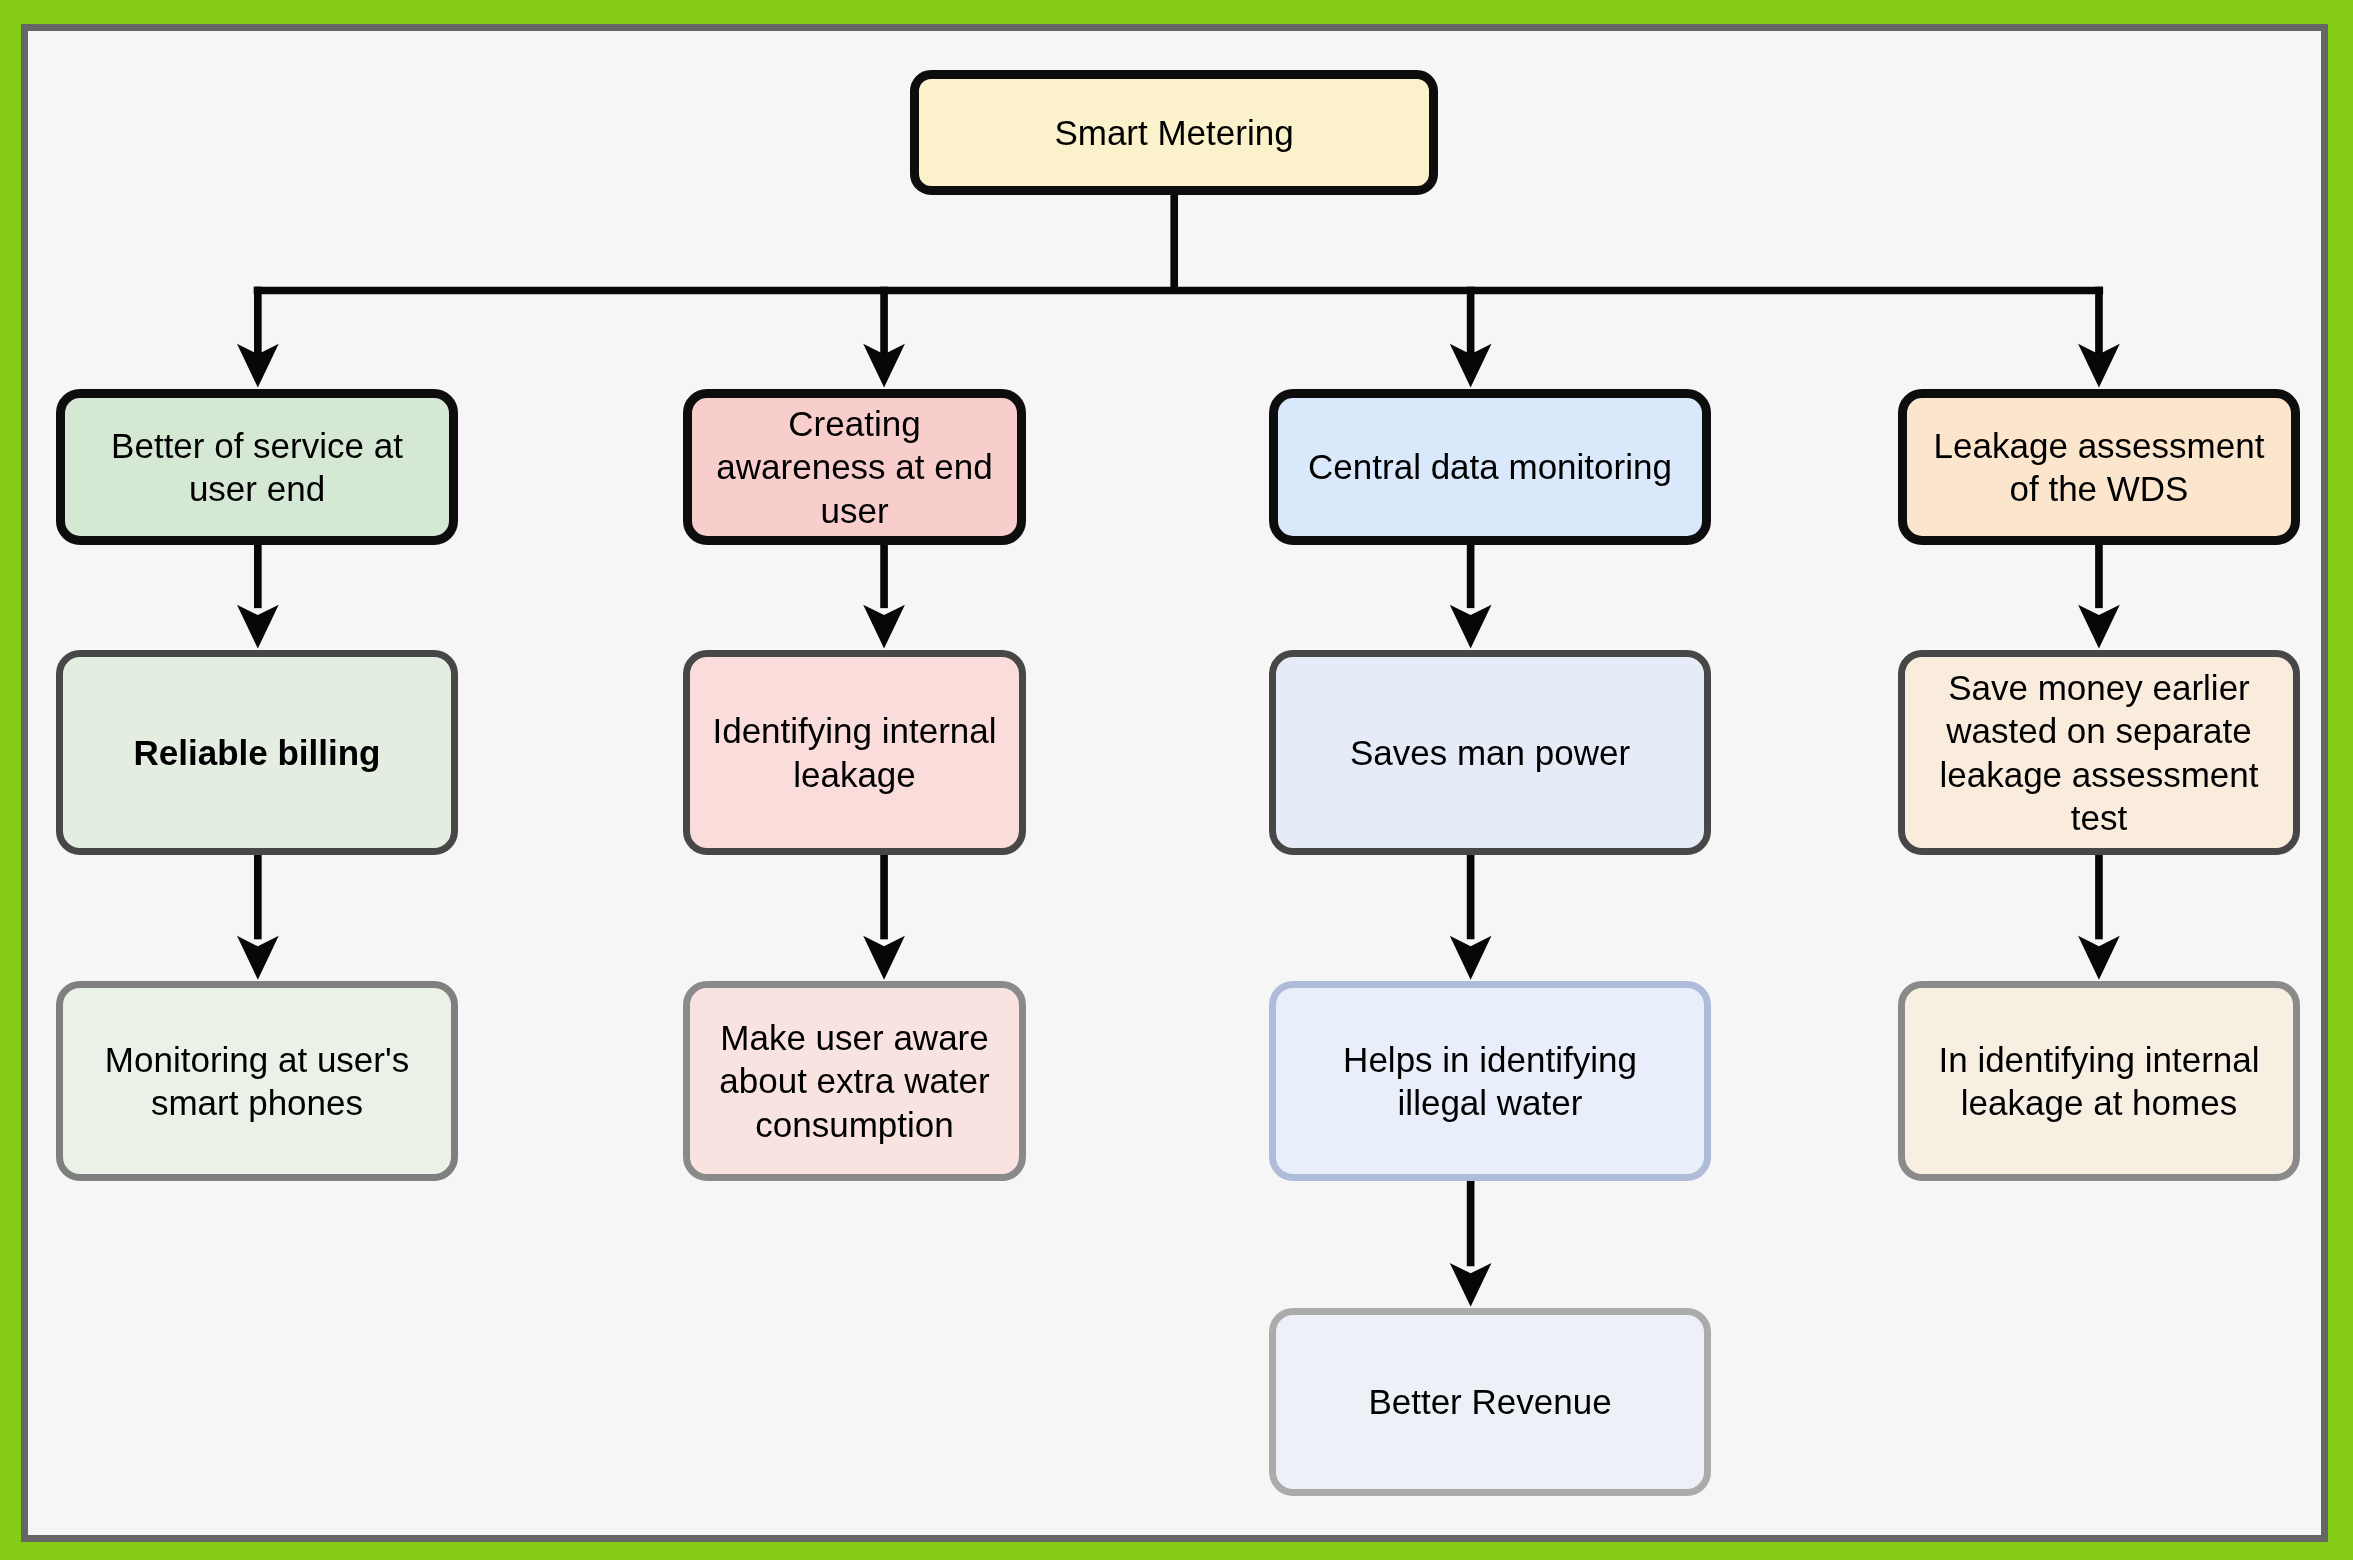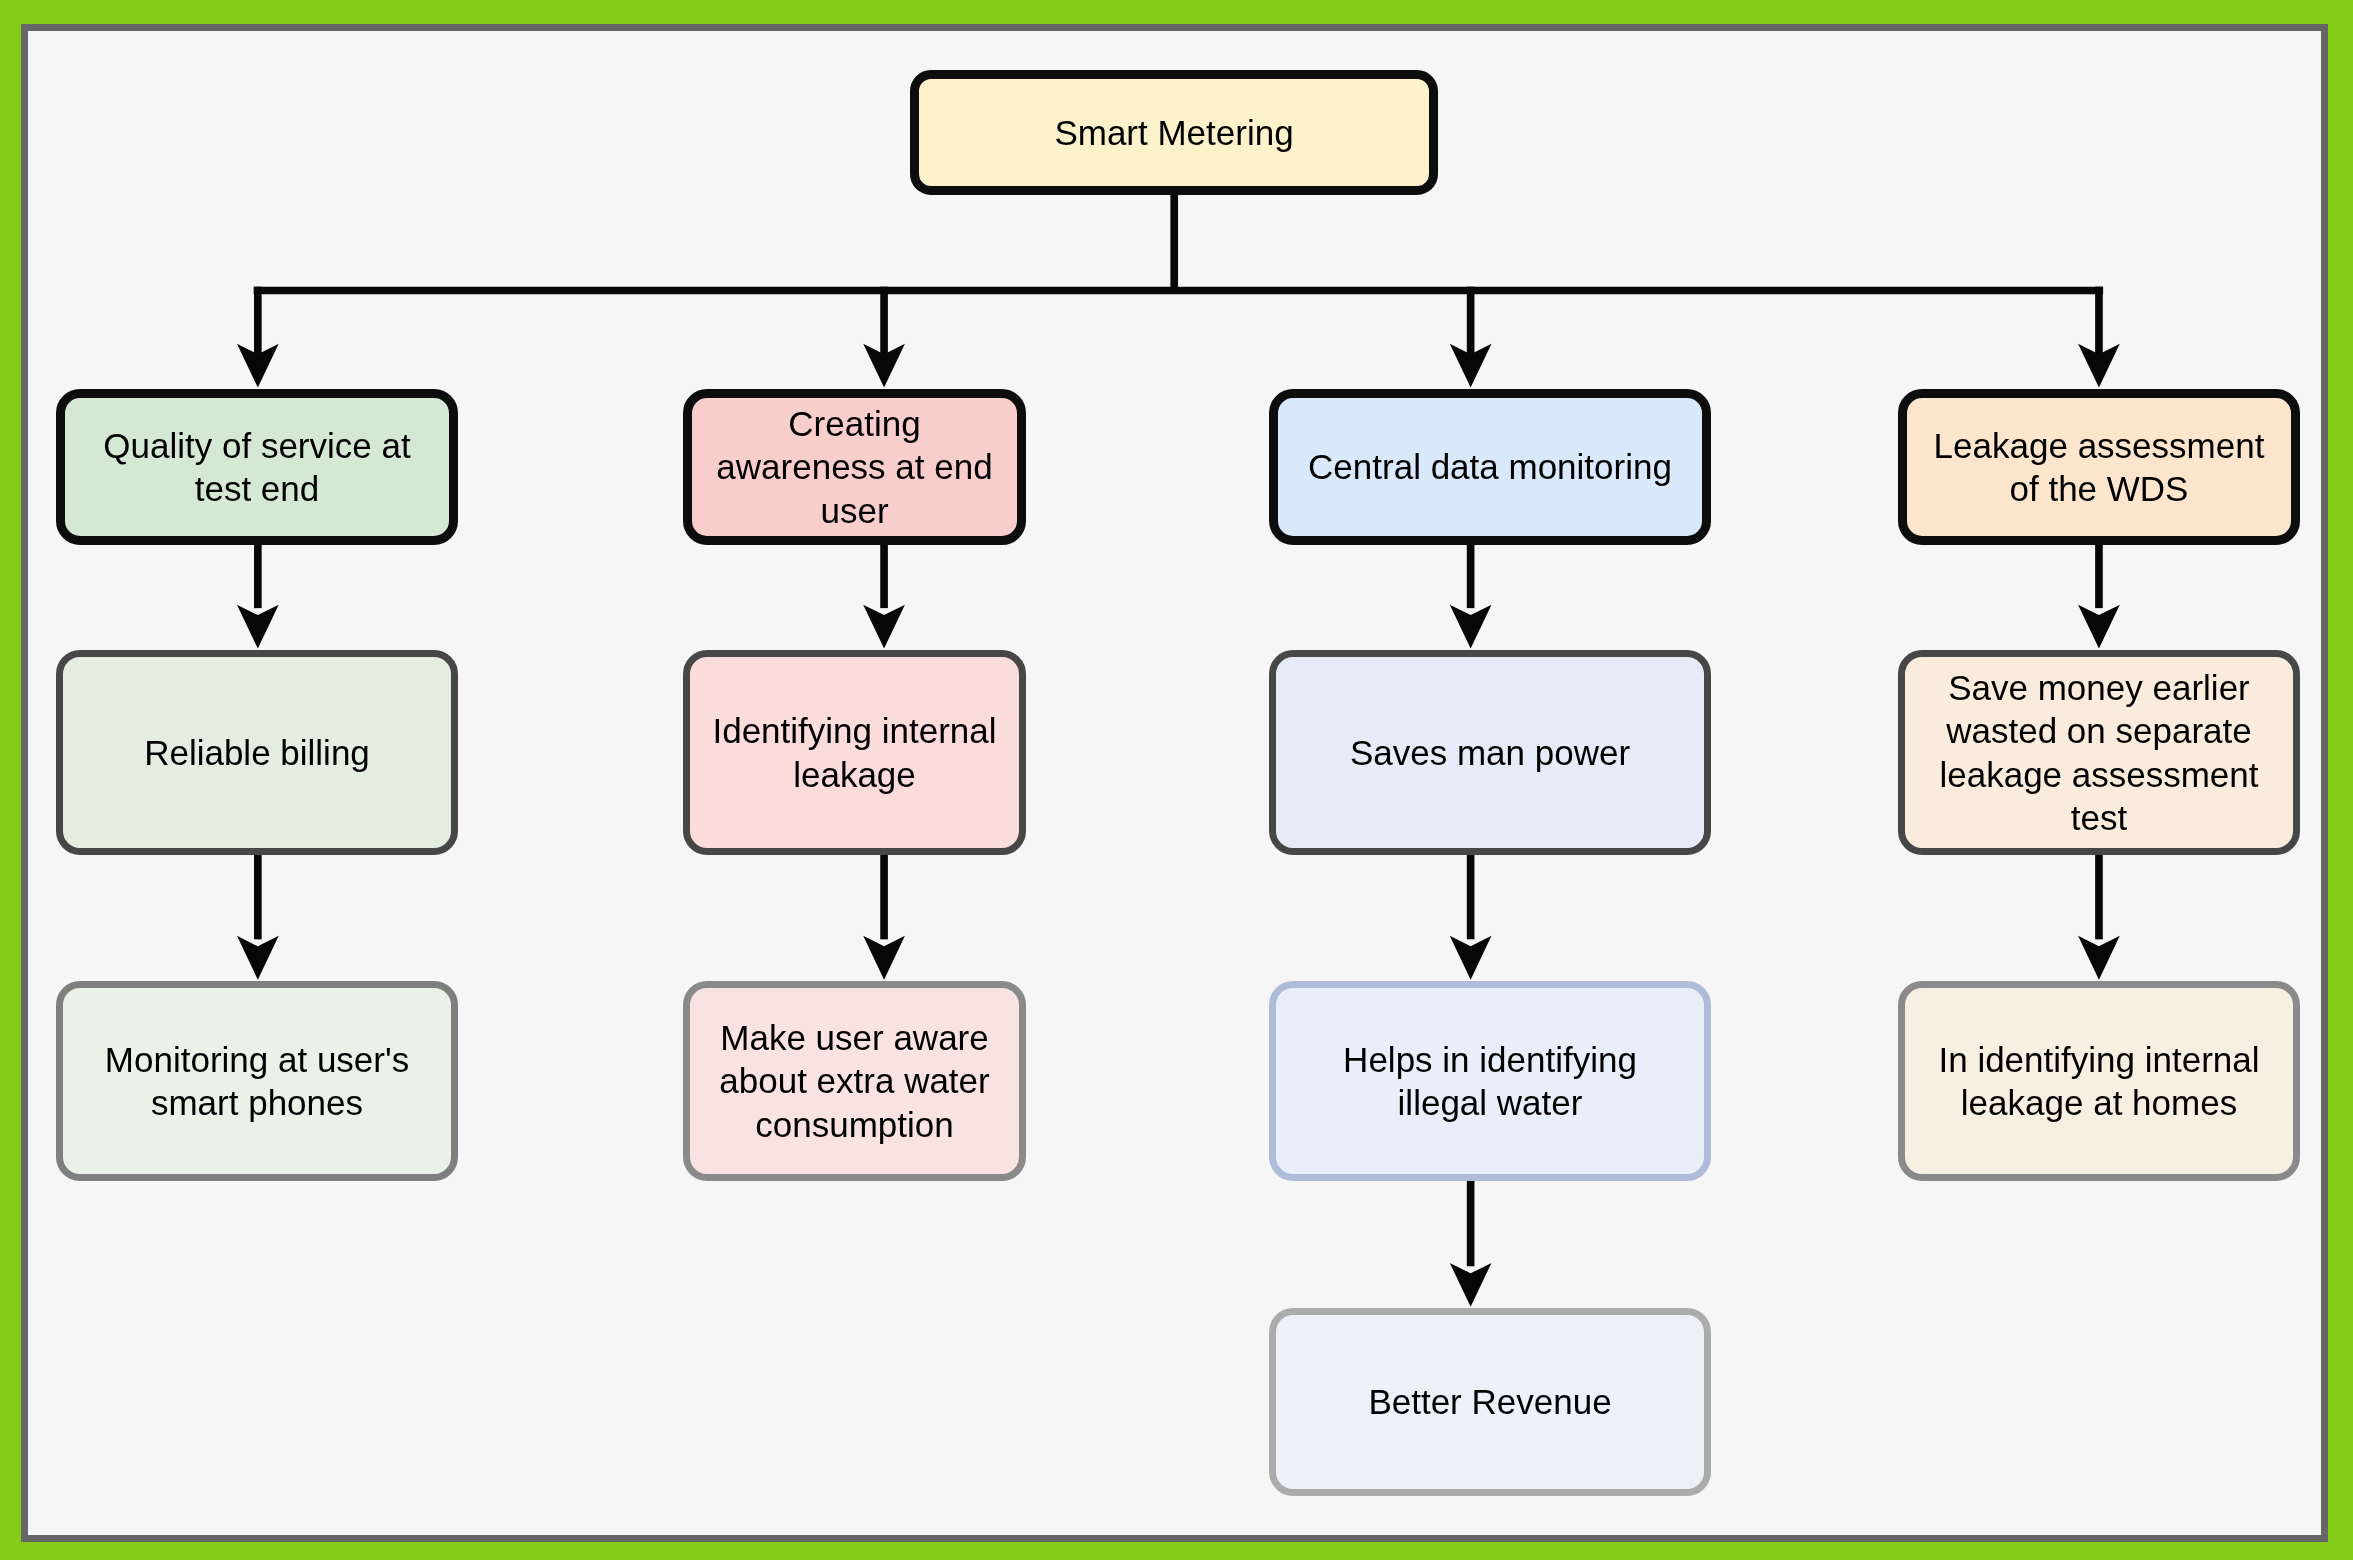--- a/index.html
+++ b/index.html
@@ -101,23 +101,23 @@
 
     <line x1="2113" y1="1688" x2="2113" y2="1820"></line>
     <polygon stroke="none" points="2113,1878 2083,1815 2113,1830 2143,1815"></polygon>
   </svg>
 
   <div class="node n-root bw13" style="background-color: rgb(251, 242, 204); border-color: rgb(13, 13, 13);">
     <span>Smart Metering</span>
   </div>
 
   <div class="node col1 row1 bw13" style="background-color: rgb(213, 232, 212); border-color: rgb(13, 13, 13);">
-    <span>Quality of service at test end</span>
+    <span>Better of service at user end</span>
   </div>
-  <div class="node col1 row2 bw11" style="background-color: rgb(227, 238, 225); border-color: rgb(71, 71, 71);">
+  <div class="node col1 row2 bw11" style="background-color: rgb(227, 238, 225); border-color: rgb(71, 71, 71); font-weight: bold;">
     <span>Reliable billing</span>
   </div>
   <div class="node col1 row3 bw10" style="background-color: rgb(234, 242, 232); border-color: rgb(127, 127, 127);">
     <span>Monitoring at user's smart phones</span>
   </div>
 
   <div class="node col2 row1 bw13" style="background-color: rgb(248, 206, 204); border-color: rgb(13, 13, 13);">
     <span>Creating awareness at end user</span>
   </div>
   <div class="node col2 row2 bw11" style="background-color: rgb(250, 220, 218); border-color: rgb(71, 71, 71);">

